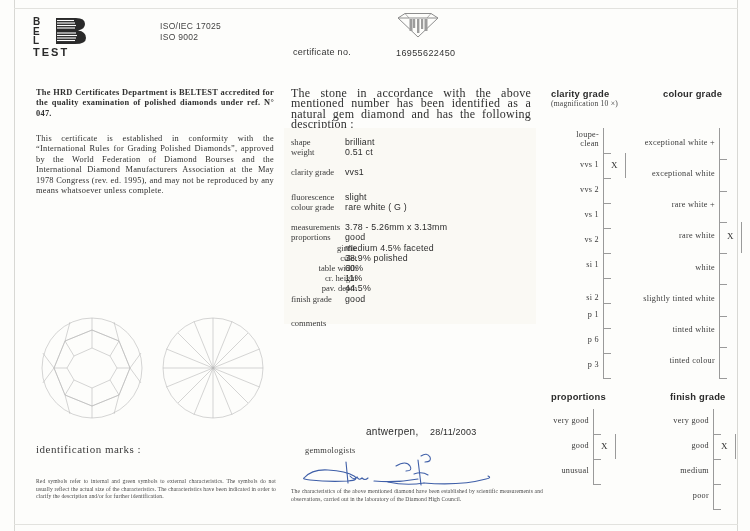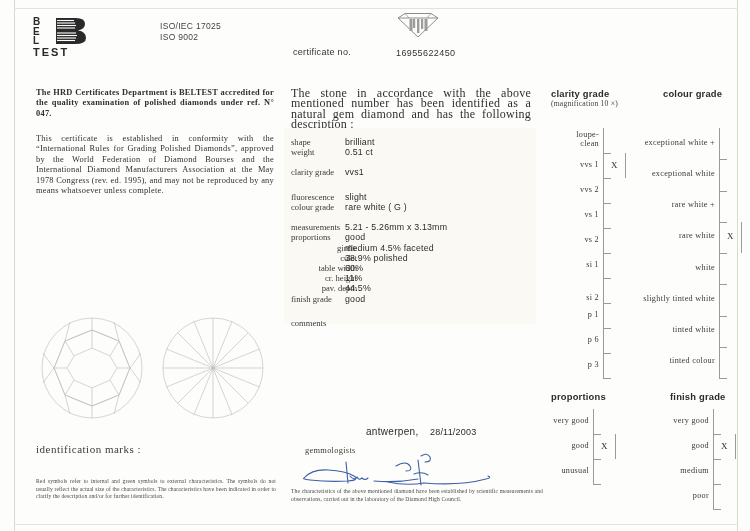--- a/index.html
+++ b/index.html
@@ -201,21 +201,21 @@
       <div class="dval" style="top: 137px;">brilliant</div>
       <div class="dkey" style="top: 147px;">weight</div>
       <div class="dval" style="top: 147px;">0.51  ct</div>
       <div class="dkey" style="top: 167px;">clarity grade</div>
       <div class="dval" style="top: 167px; text-align: right;">vvs1</div>
       <div class="dkey" style="top: 192px;">fluorescence</div>
       <div class="dval" style="top: 192px;">slight</div>
       <div class="dkey" style="top: 202px;">colour grade</div>
       <div class="dval" style="top: 202px;">rare white  (  G  )</div>
       <div class="dkey" style="top: 222px;">measurements</div>
-      <div class="dval" style="top: 222px;">5.21  -  5.26mm  x  3.13mm</div>
+      <div class="dval" style="top: 222px;">3.78  -  5.26mm  x  3.13mm</div>
       <div class="dkey" style="top: 232px;">proportions</div>
       <div class="dval" style="top: 232px;">good</div>
       <div class="dkey ind" style="top: 243px;">girdle</div>
       <div class="dval" style="top: 243px;">medium  4.5%  faceted</div>
       <div class="dkey ind" style="top: 253px;">culet</div>
       <div class="dval" style="top: 253px;">38.9%  polished</div>
       <div class="dkey ind" style="top: 263px;">table width</div>
       <div class="dval" style="top: 263px;">60%</div>
       <div class="dkey ind" style="top: 273px;">cr. height</div>
       <div class="dval" style="top: 273px;">11%</div>

